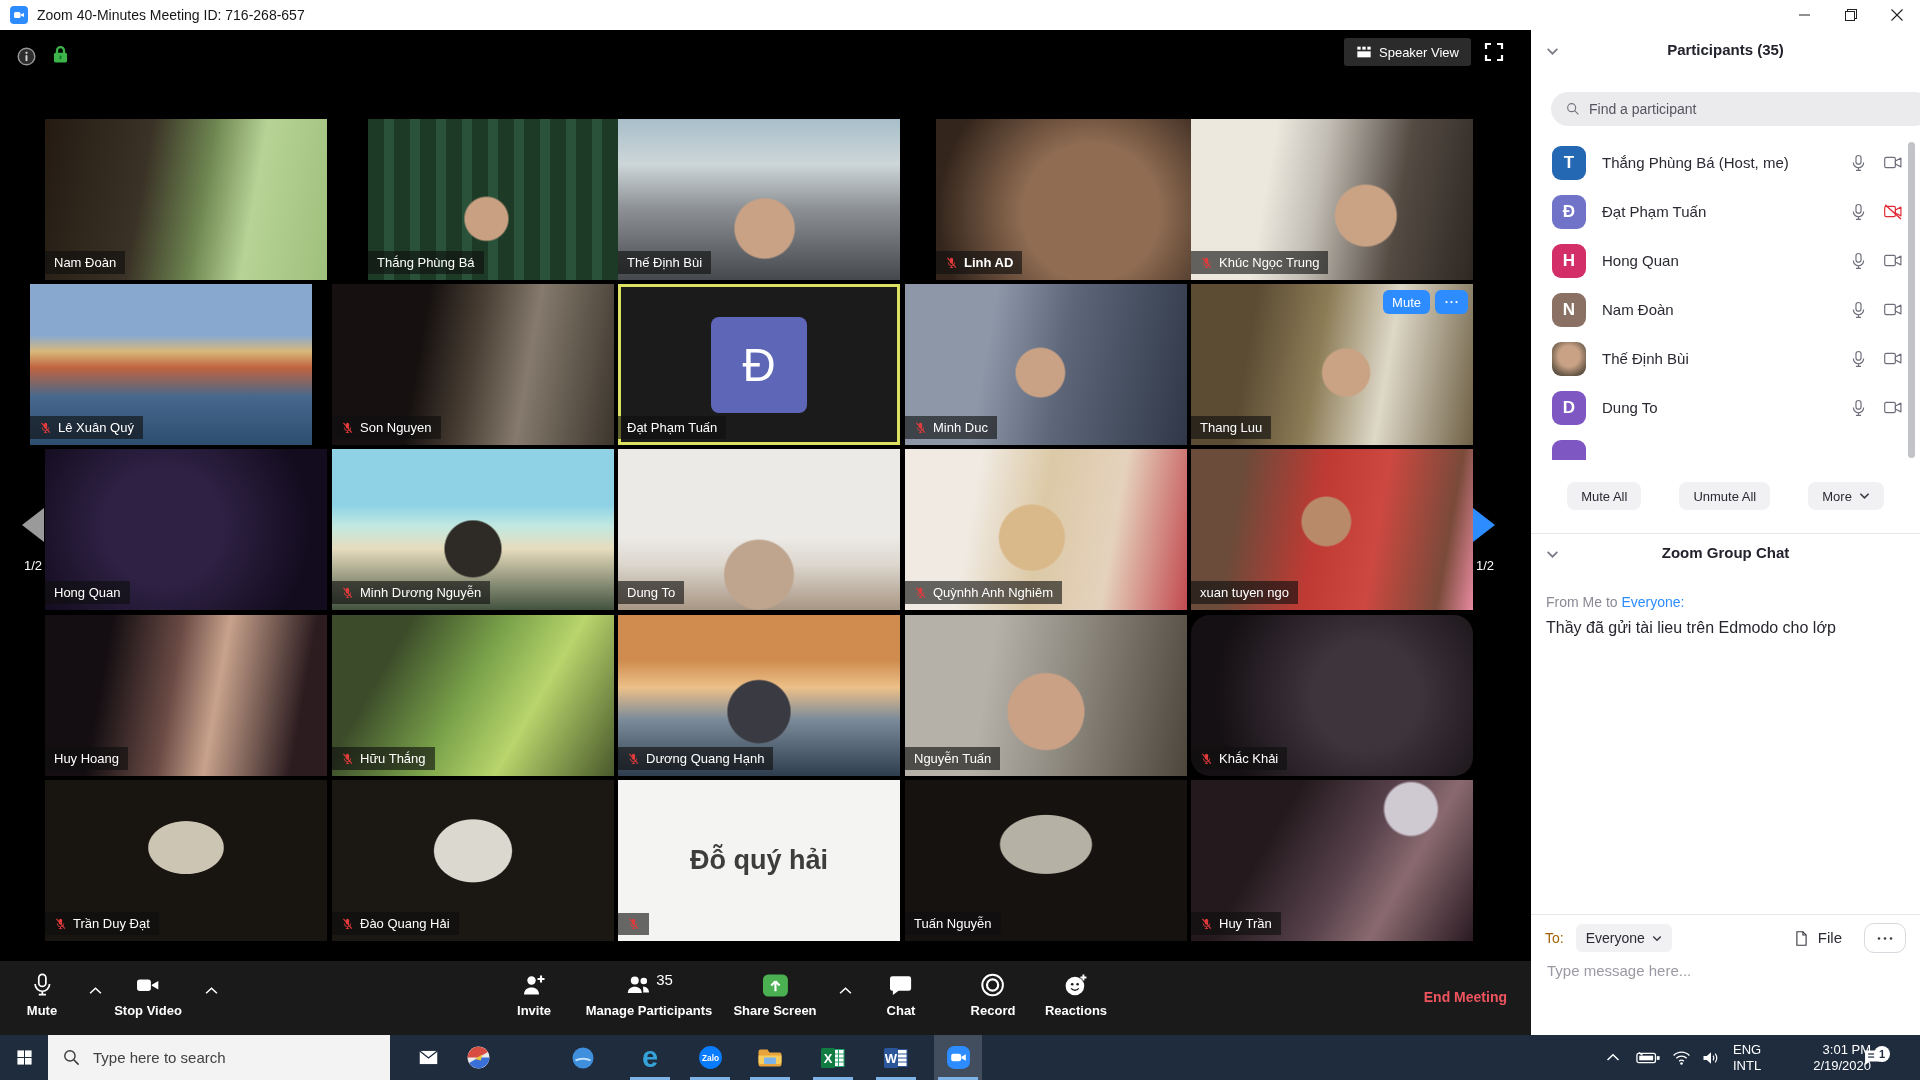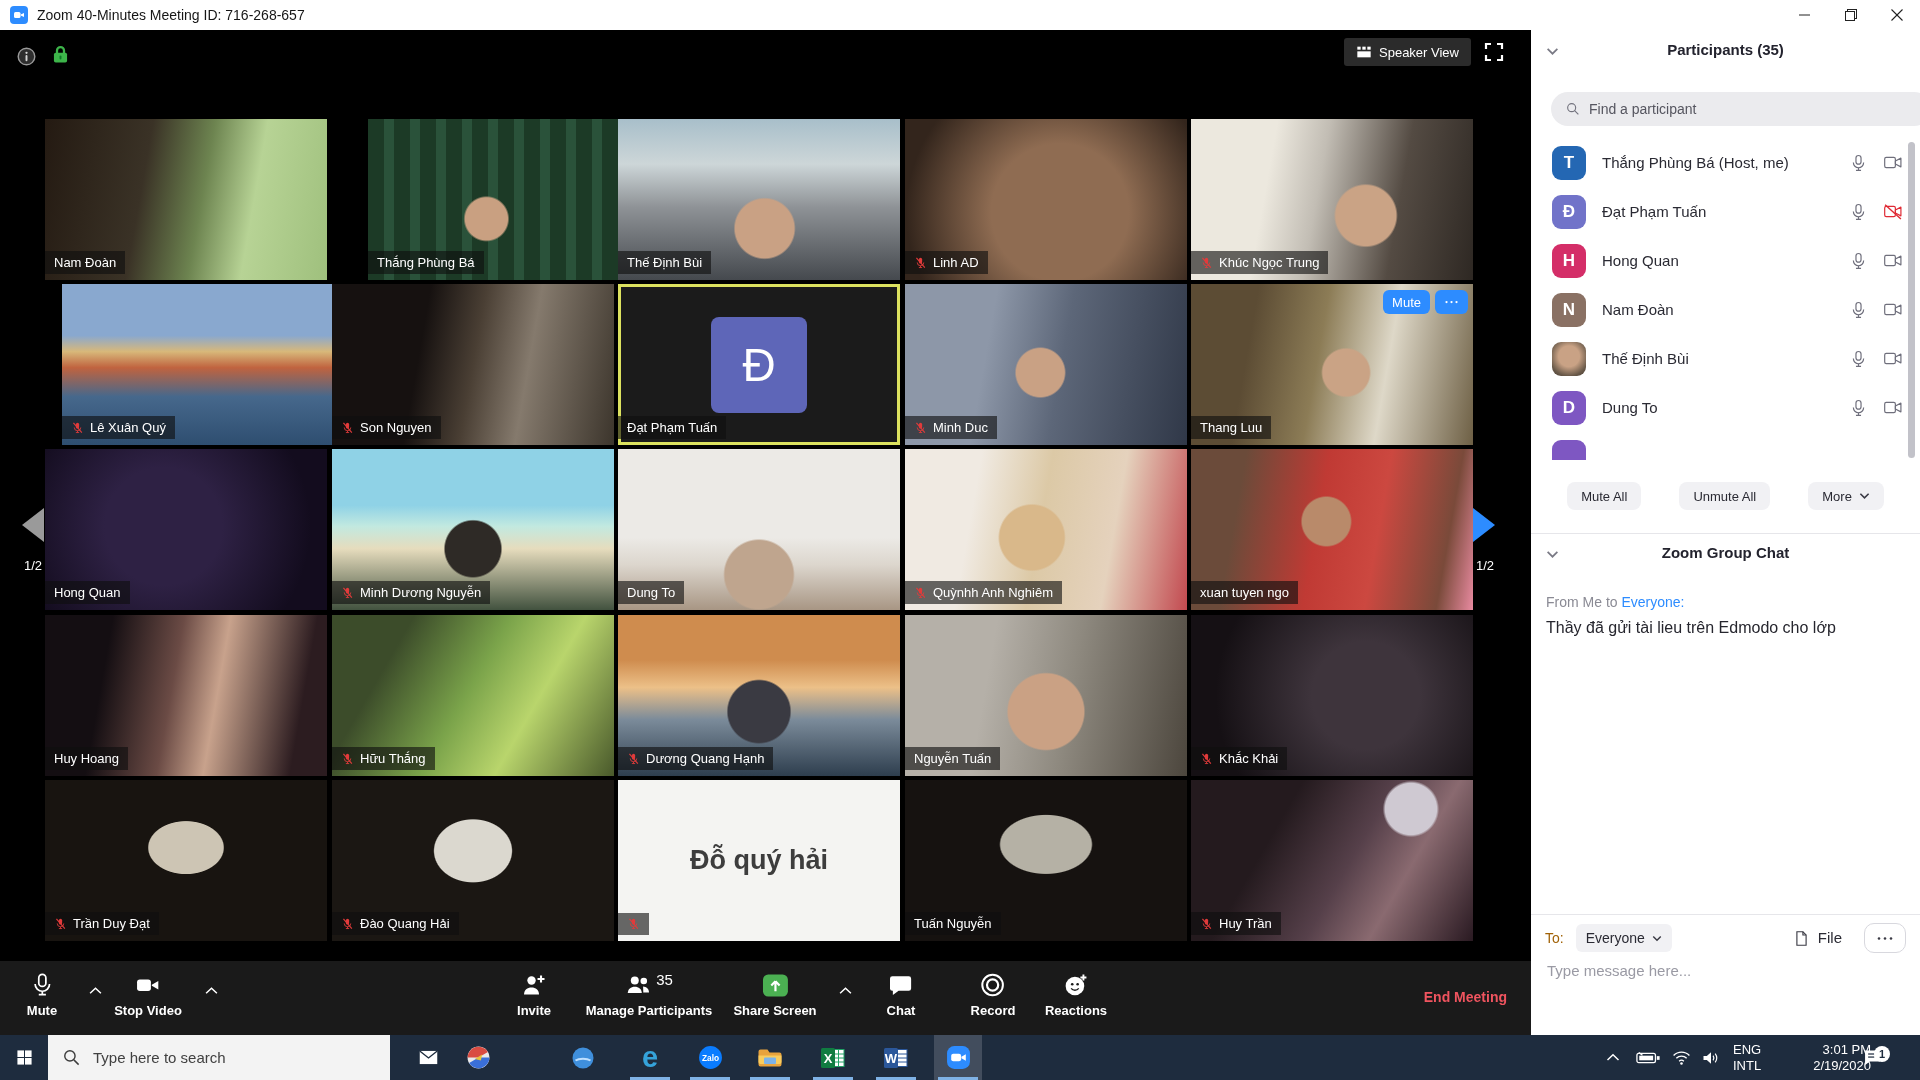--- a/index.html
+++ b/index.html
@@ -199,21 +199,21 @@
       <div class="tile bg-t2" style="left: 332px; top: 89px; margin-left: 36px;">
         <div class="tile-label">
           <span>Thắng Phùng Bá</span>
         </div>
       </div>
       <div class="tile bg-t3" style="left: 618px; top: 89px;">
         <div class="tile-label">
           <span>Thế Định Bùi</span>
         </div>
       </div>
-      <div class="tile bg-t4" style="left: 905px; top: 89px;">
+      <div class="tile bg-t4" style="left: 936px; top: 89px; font-weight: bold;">
         <div class="tile-label">
           <span class="icon">
             <svg viewBox="0 0 24 24" width="13" height="14">
               <rect x="9" y="2.5" width="6" height="10.5" rx="3" fill="#e23b3b"></rect>
               <path d="M6 11a6 6 0 0 0 12 0" fill="none" stroke="#e23b3b" stroke-width="1.6"></path>
               <path d="M12 17v3.2M9 20.4h6" stroke="#e23b3b" stroke-width="1.6"></path>
               <path d="M4.5 2.5l15.5 18" stroke="#e23b3b" stroke-width="2.1"></path>
             </svg>
           </span>
           <span>Linh AD</span>
@@ -225,21 +225,21 @@
             <svg viewBox="0 0 24 24" width="13" height="14">
               <rect x="9" y="2.5" width="6" height="10.5" rx="3" fill="#e23b3b"></rect>
               <path d="M6 11a6 6 0 0 0 12 0" fill="none" stroke="#e23b3b" stroke-width="1.6"></path>
               <path d="M12 17v3.2M9 20.4h6" stroke="#e23b3b" stroke-width="1.6"></path>
               <path d="M4.5 2.5l15.5 18" stroke="#e23b3b" stroke-width="2.1"></path>
             </svg>
           </span>
           <span>Khúc Ngọc Trung</span>
         </div>
       </div>
-      <div class="tile bg-t6" style="left: 62px; top: 254px; padding-left: 45px;">
+      <div class="tile bg-t6" style="left: 30px; top: 254px;">
         <div class="tile-label">
           <span class="icon">
             <svg viewBox="0 0 24 24" width="13" height="14">
               <rect x="9" y="2.5" width="6" height="10.5" rx="3" fill="#e23b3b"></rect>
               <path d="M6 11a6 6 0 0 0 12 0" fill="none" stroke="#e23b3b" stroke-width="1.6"></path>
               <path d="M12 17v3.2M9 20.4h6" stroke="#e23b3b" stroke-width="1.6"></path>
               <path d="M4.5 2.5l15.5 18" stroke="#e23b3b" stroke-width="2.1"></path>
             </svg>
           </span>
           <span>Lê Xuân Quý</span>
@@ -362,21 +362,21 @@
             </svg>
           </span>
           <span>Dương Quang Hạnh</span>
         </div>
       </div>
       <div class="tile bg-t19" style="left: 905px; top: 585px;">
         <div class="tile-label">
           <span>Nguyễn Tuấn</span>
         </div>
       </div>
-      <div class="tile bg-t20" style="left: 1191px; top: 585px;">
+      <div class="tile bg-t20" style="left: 1191px; top: 585px; border-radius: 19px;">
         <div class="tile-label">
           <span class="icon">
             <svg viewBox="0 0 24 24" width="13" height="14">
               <rect x="9" y="2.5" width="6" height="10.5" rx="3" fill="#e23b3b"></rect>
               <path d="M6 11a6 6 0 0 0 12 0" fill="none" stroke="#e23b3b" stroke-width="1.6"></path>
               <path d="M12 17v3.2M9 20.4h6" stroke="#e23b3b" stroke-width="1.6"></path>
               <path d="M4.5 2.5l15.5 18" stroke="#e23b3b" stroke-width="2.1"></path>
             </svg>
           </span>
           <span>Khắc Khải</span>

